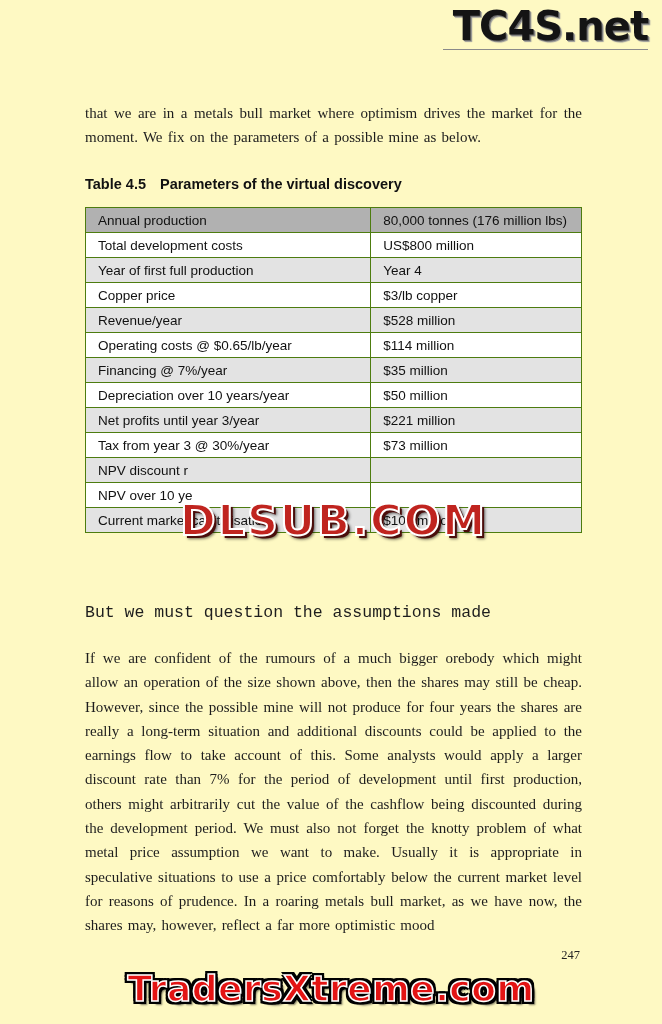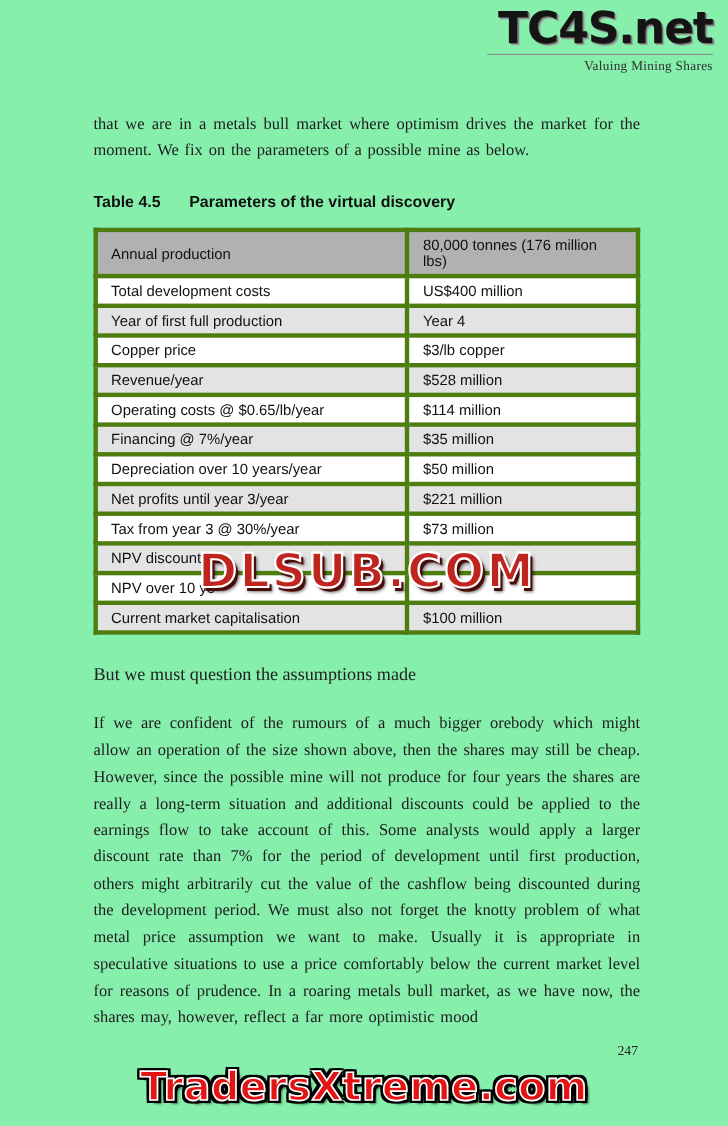--- a/index.html
+++ b/index.html
@@ -2,21 +2,21 @@
 <html><head>
 <meta charset="utf-8">
 <style>
   * { margin: 0; padding: 0; box-sizing: border-box; }
   html, body { background: #ffffff; }
   .page {
     position: relative;
     width: 662px;
     height: 1024px;
     margin: 0 auto;
-    background: #86efac;
+    background: #fef9c3;
     overflow: hidden;
     font-family: "Liberation Serif", serif;
     color: #1c1c1c;
   }
   
   .header {
     position: absolute;
     top: 6px;
     right: 14px;
     text-align: right;
@@ -58,37 +58,37 @@
   
   .table-caption {
     position: absolute;
     left: 85px;
     top: 176px;
     font-family: "Liberation Sans", sans-serif;
     font-weight: bold;
     font-size: 14.5px;
     color: #111;
   }
-  .cap-label { margin-right: 26px; }
+  .cap-label { margin-right: 14px; }
   
   .table-wrap {
     position: absolute;
     left: 85px;
     top: 207px;
     width: 497px;
   }
   table.params {
     width: 100%;
     border-collapse: collapse;
     font-family: "Liberation Sans", sans-serif;
     font-size: 13.5px;
     color: #111;
   }
   table.params td {
-    border: 4px solid #4d7c0f;
+    border: 1px solid #4d7c0f;
     padding: 4px 12px;
     height: 25px;
     background: #ffffff;
   }
   table.params td.label { width: 57.5%; }
   table.params tr:nth-child(odd) td { background: #e3e3e3; }
   table.params tr:first-child td { background: #b1b1b1; }
   
   .watermark {
     position: absolute;
@@ -106,21 +106,21 @@
       4px 4px 3px rgba(0,0,0,0.55);
     white-space: nowrap;
     pointer-events: none;
     margin-top: 20px;
   }
   
   .section-heading {
     position: absolute;
     left: 85px;
     top: 603px;
-    font-family: Liberation Serif, serif;
+    font-family: Liberation Mono, monospace;
     font-weight: 400;
     font-size: 16.5px;
     color: #1e1e1e;
   }
   
   .page-number {
     position: absolute;
     right: 82px;
     top: 948px;
     font-family: "Liberation Serif", serif;
@@ -148,40 +148,39 @@
   }
 </style>
 </head>
 <body>
 
 <div class="page">
 
   <header class="header">
     <div class="logo">TC4S.net</div>
     <div class="header-rule"></div>
-    <div class="running-head">Valuing Mining Shares</div>
   </header>
 
   <p class="body-text intro">that we are in a metals bull market where optimism drives the market for the moment. We fix on the parameters of a possible mine as below.</p>
 
   <div class="table-caption">
     <span class="cap-label">Table 4.5</span><span class="cap-title">Parameters of the virtual discovery</span>
   </div>
 
   <div class="table-wrap">
     <table class="params">
       <tbody>
 
       <tr class="">
           <td class="label">Annual production</td>
           <td class="value">80,000 tonnes (176 million lbs)</td>
         </tr>
           <tr class="">
           <td class="label">Total development costs</td>
-          <td class="value">US$400 million</td>
+          <td class="value">US$800 million</td>
         </tr>
           <tr class="">
           <td class="label">Year of first full production</td>
           <td class="value">Year 4</td>
         </tr>
           <tr class="">
           <td class="label">Copper price</td>
           <td class="value">$3/lb copper</td>
         </tr>
           <tr class="">

